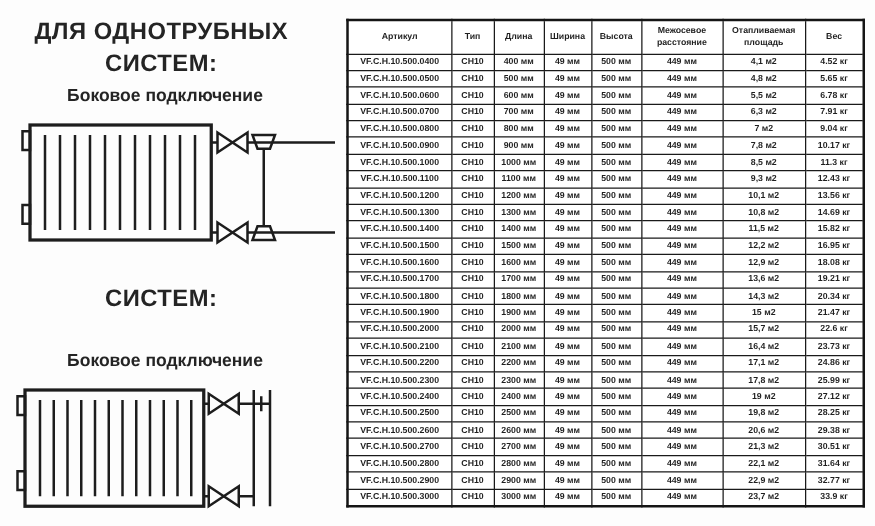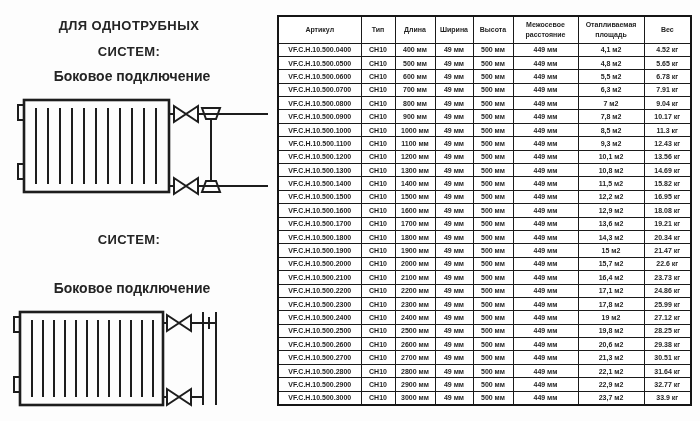--- a/index.html
+++ b/index.html
@@ -2,21 +2,21 @@
 <html><head>
 <meta charset="utf-8">
 <style>
   * { margin:0; padding:0; box-sizing:border-box; }
   body { background:#e9e9e9; font-family:"Liberation Sans", sans-serif; }
   .page { position:relative; width:700px; height:421px; background:#fdfdfd; overflow:hidden; color:#222; }
 
   
   .left-panel { position:absolute; left:0; top:0; width:272px; height:421px; }
   .sec-title { position:absolute; left:0; width:258px; text-align:center;
-               font-weight:bold; font-size:13px; line-height:26px;
+               font-weight:bold; font-size:19px; line-height:26px;
                letter-spacing:0.4px; color:#242424; }
   .sec-sub   { position:absolute; left:0; width:264px; text-align:center;
                font-weight:bold; font-size:14px; color:#242424; }
   #sec1-title { top:13px; }
   #sec1-sub   { top:68px; }
   #sec2-title { top:227px; }
   #sec2-sub   { top:280px; }
   .diagram { position:absolute; left:0; }
   #diagram1 { top:96px; }
   #diagram2 { top:302px; }

